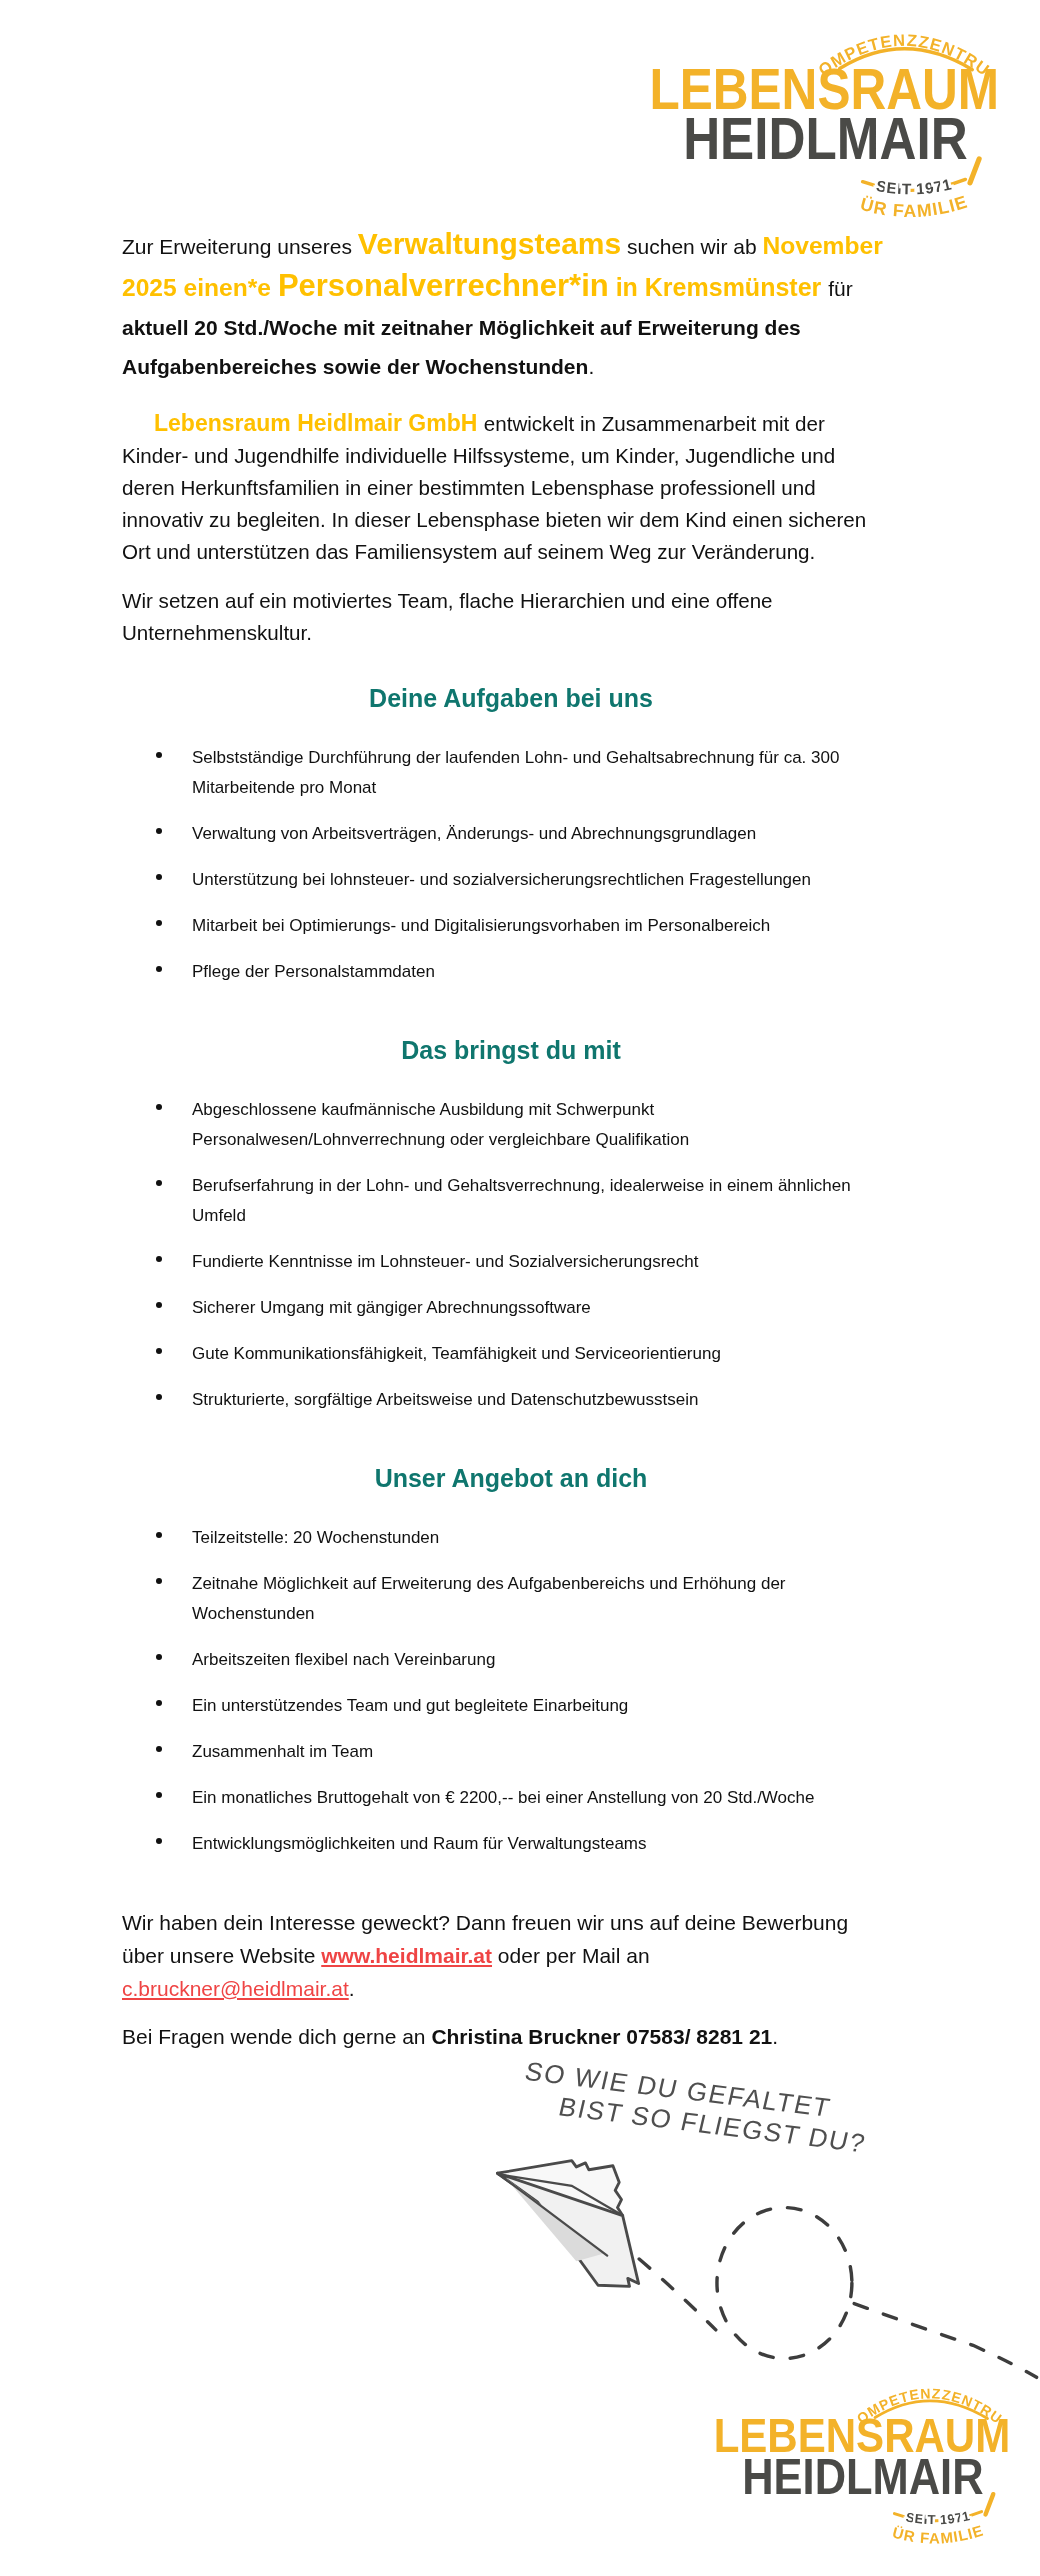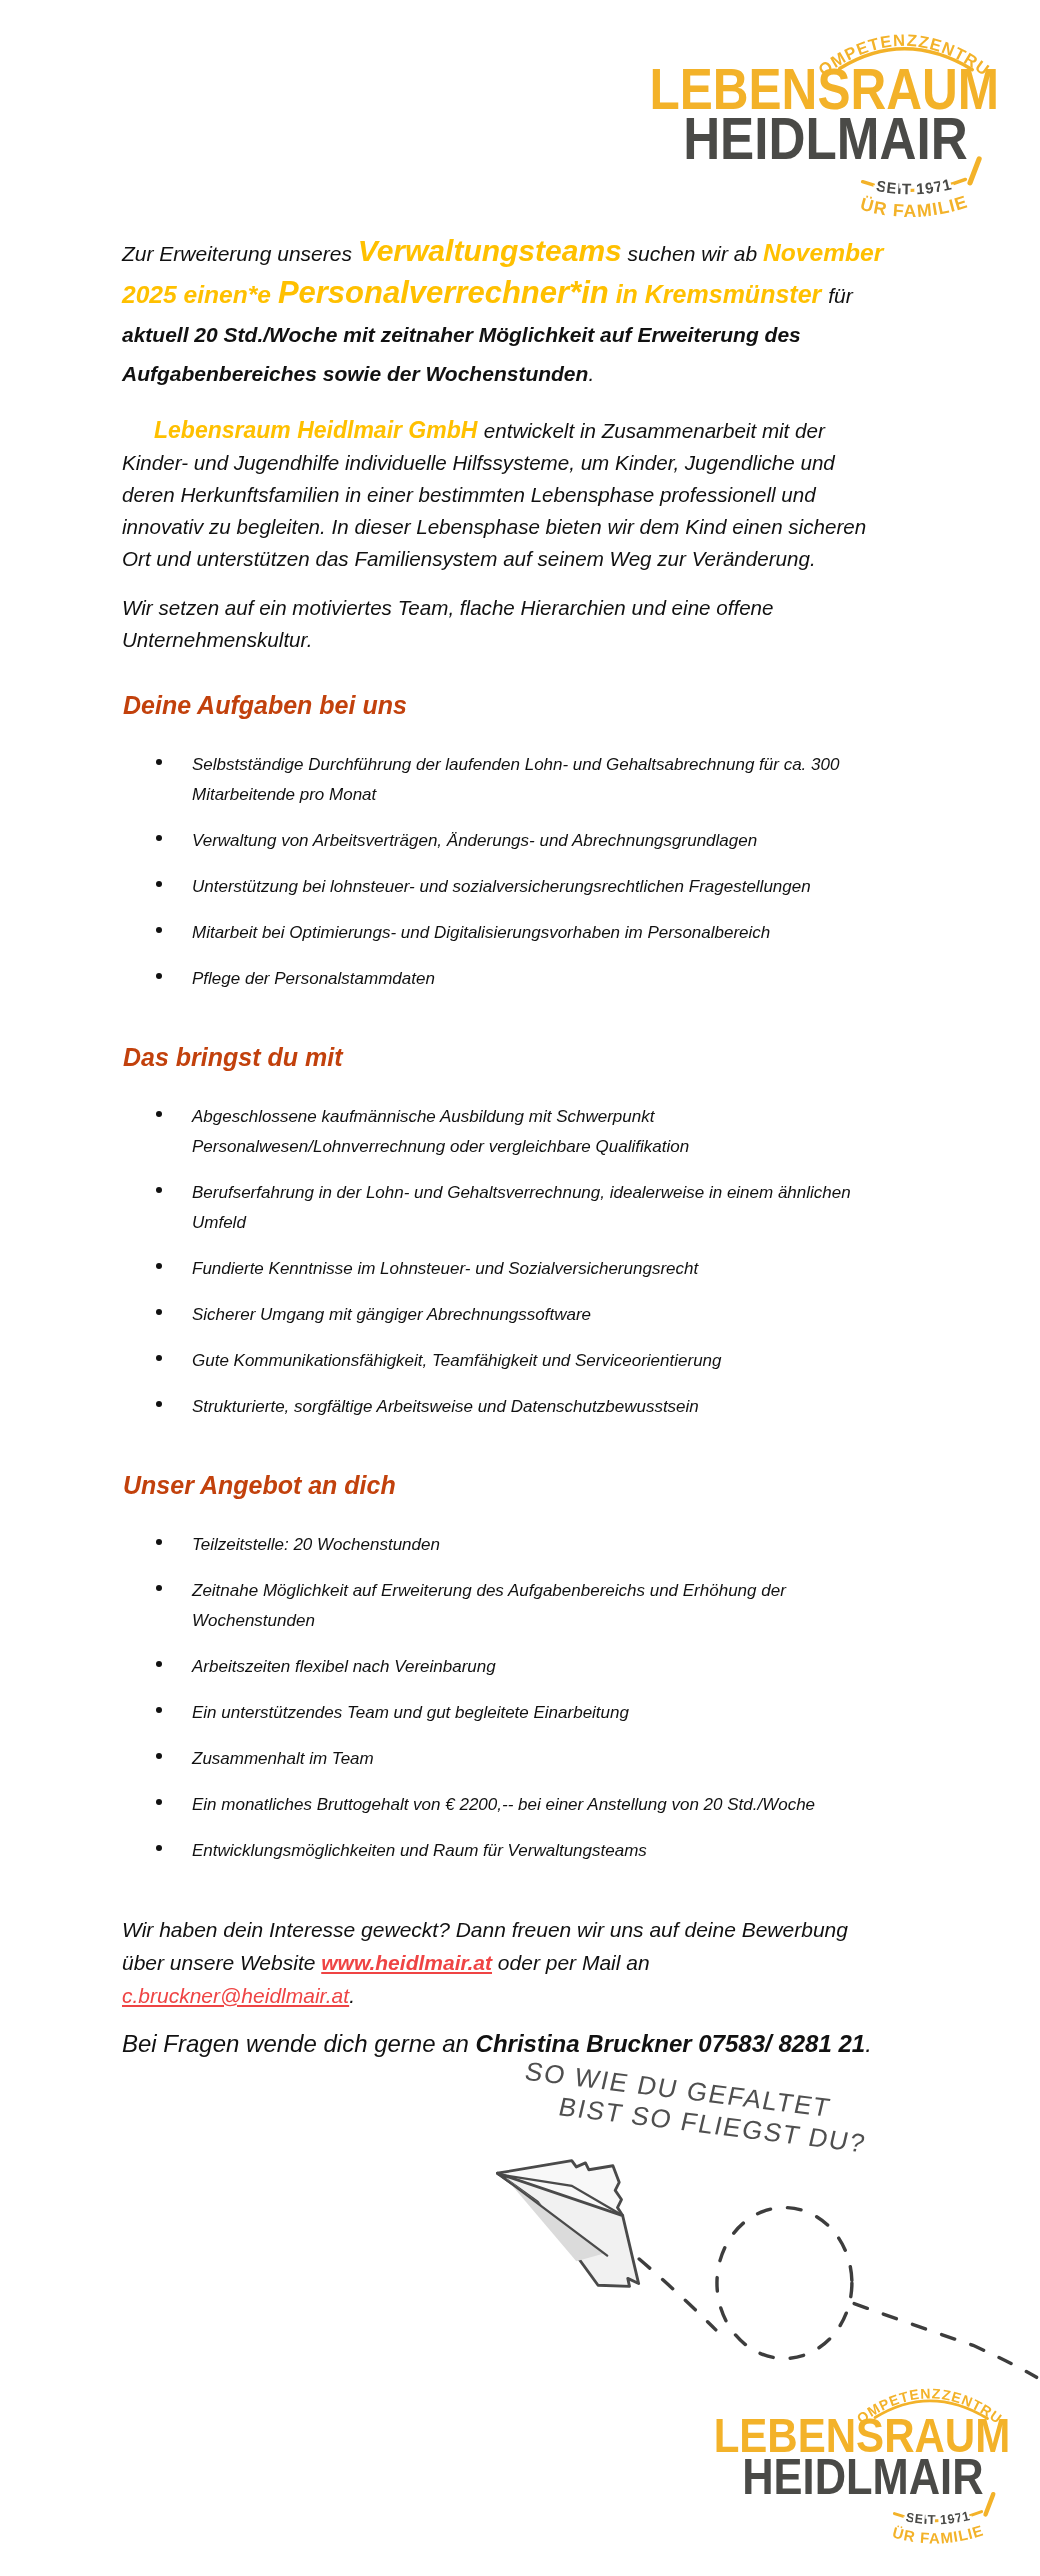--- a/index.html
+++ b/index.html
@@ -13,38 +13,38 @@
   .logo text{font-family:"Liberation Sans",sans-serif;font-weight:bold;}
   .l-arcword{font-size:29px;fill:#F3B229;letter-spacing:2px;}
   .l-big1{font-size:100px;fill:#F3B229;}
   .l-big2{font-size:103px;fill:#4A4A47;}
   .l-seit{font-size:27px;fill:#4A4A47;paint-order:stroke;stroke:#ffffff;stroke-width:10px;letter-spacing:1px;}
   .l-fam{font-size:31px;fill:#F3B229;letter-spacing:2px;}
   .arc-stroke{fill:none;stroke:#F3B229;stroke-width:6px;stroke-linecap:round;}
   .l-slash{stroke:#F3B229;stroke-width:9px;stroke-linecap:round;}
 
   
-  .content{position:absolute;left:122px;top:231px;width:766px;font-size:20.6px;line-height:32px;font-style:italic;}
+  .content{position:absolute;left:122px;top:224px;width:766px;font-size:20.6px;line-height:32px;}
   .content p{margin:0;}
   .p1{font-size:21px;line-height:39px;margin-bottom:20.6px !important;}
   .p2{margin-bottom:17px !important;}
   .yb{color:#FFC000;font-weight:700;}
   .b{font-weight:700;}
   .run-verw{font-size:30px;}
   .run-nov{font-size:24.6px;}
   .run-pers{font-size:31px;}
   .run-krems{font-size:25px;}
   .run-gmbh{font-size:23px;margin-left:32px;}
-  h2{color:#c2410c;font-size:25px;line-height:30px;font-weight:700;margin:48px 0 30px 1px;}
+  h2{color:#0f766e;font-size:25px;line-height:30px;font-weight:700;margin:48px 0 30px 12px;text-align:center;}
   h2.first{margin-top:34px;}
   ul{list-style:none;margin:0;padding:0;}
   li{position:relative;padding-left:70px;font-size:17px;line-height:30px;margin-bottom:16px;}
   .dot{position:absolute;left:34px;top:9.2px;width:6.3px;height:6.3px;border-radius:50%;background:#111111;}
   .contact{margin-top:47px !important;font-size:21px;line-height:33px;}
-  .fragen{margin-top:15px !important;font-size:24px;line-height:33px;}
+  .fragen{margin-top:15px !important;font-size:21px;line-height:33px;}
   a.lnk{color:#ef4444;text-decoration:underline;cursor:pointer;}
   a.lnk.b{font-weight:700;}
 
   
   .art{position:absolute;left:0;top:2030px;width:1040px;height:546px;}
   .art-svg{position:absolute;left:0;top:0;}
   .handwriting{position:absolute;left:529px;top:26px;transform:rotate(7deg) skewX(-6deg);
                transform-origin:left top;color:#4F4F4F;font-size:26px;letter-spacing:1.7px;
                white-space:nowrap;line-height:31px;}
   .hw2{margin-left:41px;}

